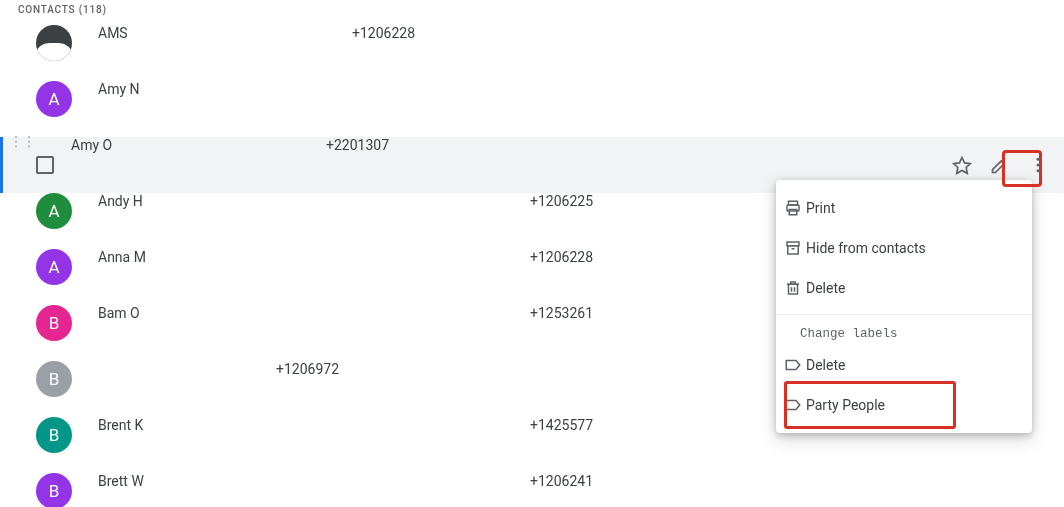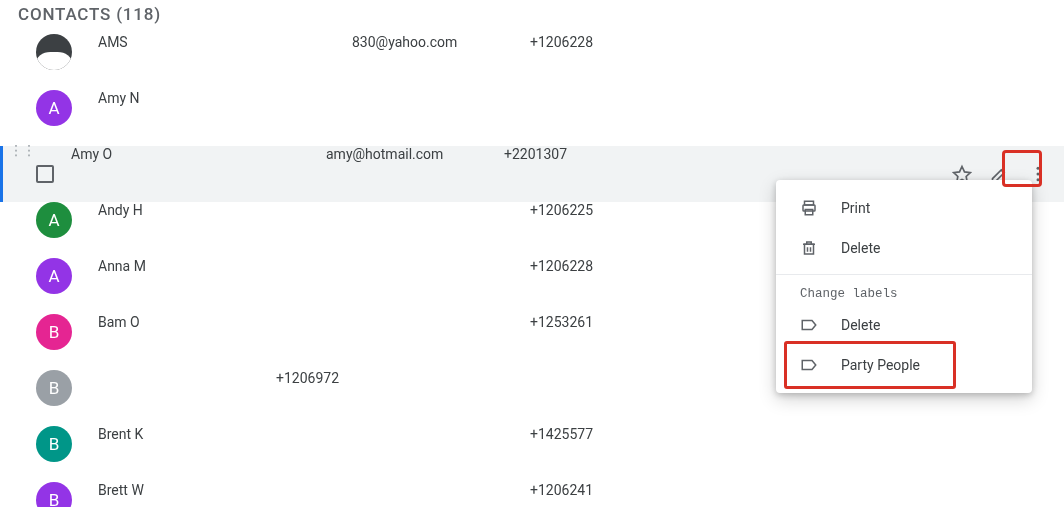--- a/index.html
+++ b/index.html
@@ -9,21 +9,21 @@
     font-size: 14px;
     color: #3c4043;
     background: #fff;
     width: 1064px;
     height: 507px;
     overflow: hidden;
     position: relative;
   }
   .header {
     padding: 4px 18px 10px;
-    font-size: 17px;
+    font-size: 10px;
     letter-spacing: 0.8px;
     color: #5f6368;
     font-weight: 500;
   }
   .rows {
     position: relative;
   }
   .row {
     display: flex;
     height: 56px;
@@ -140,25 +140,25 @@
     background: #fff;
     border-radius: 4px;
     box-shadow: 0 2px 6px rgba(0,0,0,0.2), 0 6px 18px rgba(0,0,0,0.18);
     z-index: 10;
     padding: 8px 0;
   }
   .menu-item {
     display: flex;
     align-items: center;
     height: 40px;
-    padding: 0 24px;
+    padding: 0 8px;
     cursor: pointer;
     color: #3c4043;
     font-size: 14px;
-    gap: 23px;
+    gap: 4px;
     position: relative;
   }
   .menu-icon {
     width: 18px;
     height: 18px;
     display: flex;
     align-items: center;
     justify-content: center;
     color: #5f6368;
     flex-shrink: 0;
@@ -189,37 +189,35 @@
 </head>
 <body>
 
 <div class="header">CONTACTS (118)</div>
 
 <div class="rows" id="rows">
     <div class="row">
       <div class="drag-handle">⋮⋮</div>
       <div class="avatar img" style="background: rgb(60, 64, 67);"></div>
       <div class="col-name">AMS</div>
-      <div class="col-email">830@yahoo.com</div>
       <div class="col-phone">+1206228</div>
     </div>
     <div class="row">
       <div class="drag-handle">⋮⋮</div>
       <div class="avatar" style="background: rgb(147, 52, 230);">A</div>
       <div class="col-name">Amy N</div>
       <div class="col-email"></div>
       <div class="col-phone"></div>
     </div>
     <div class="row selected">
       <div class="drag-handle">⋮⋮</div>
       <div class="checkbox-wrap">
         <div class="checkbox"></div>
       </div>
       <div class="col-name">Amy O</div>
-      <div class="col-email">amy@hotmail.com</div>
       <div class="col-phone">+2201307</div>
       <div class="row-actions">
         <span class="icon-btn">
           <svg viewBox="0 0 24 24" width="20" height="20" fill="none" stroke="currentColor" stroke-width="2">
             <polygon points="12 3 15 9.5 22 10.3 17 15 18.3 22 12 18.6 5.7 22 7 15 2 10.3 9 9.5 12 3"></polygon>
           </svg>
         </span>
         <span class="icon-btn">
           <svg viewBox="0 0 24 24" width="20" height="20" fill="none" stroke="currentColor" stroke-width="2">
             <path d="M3 17.5V21h3.5L17 10.5 13.5 7 3 17.5z"></path>
@@ -283,20 +281,30 @@
 <div class="menu">
   <div class="menu-item">
     <span class="menu-icon">
       <svg viewBox="0 0 24 24" width="18" height="18" fill="none" stroke="currentColor" stroke-width="2">
           <rect x="6" y="3" width="12" height="5"></rect>
           <rect x="4" y="8" width="16" height="8" rx="1"></rect>
           <rect x="7" y="14" width="10" height="7"></rect>
         </svg>
     </span>
     <span>Print</span>
+  </div>
+  <div class="menu-item">
+    <span class="menu-icon">
+      <svg viewBox="0 0 24 24" width="18" height="18" fill="none" stroke="currentColor" stroke-width="2">
+          <rect x="4" y="4" width="16" height="5"></rect>
+          <rect x="5" y="9" width="14" height="11"></rect>
+          <path d="M10 13h4"></path>
+        </svg>
+    </span>
+    <span>Hide from contacts</span>
   </div>
   <div class="menu-item">
     <span class="menu-icon">
       <svg viewBox="0 0 24 24" width="18" height="18" fill="none" stroke="currentColor" stroke-width="2">
           <path d="M4 7h16"></path>
           <path d="M9 7V4h6v3"></path>
           <rect x="6" y="7" width="12" height="13"></rect>
           <path d="M10 11v6M14 11v6"></path>
         </svg>
     </span>

